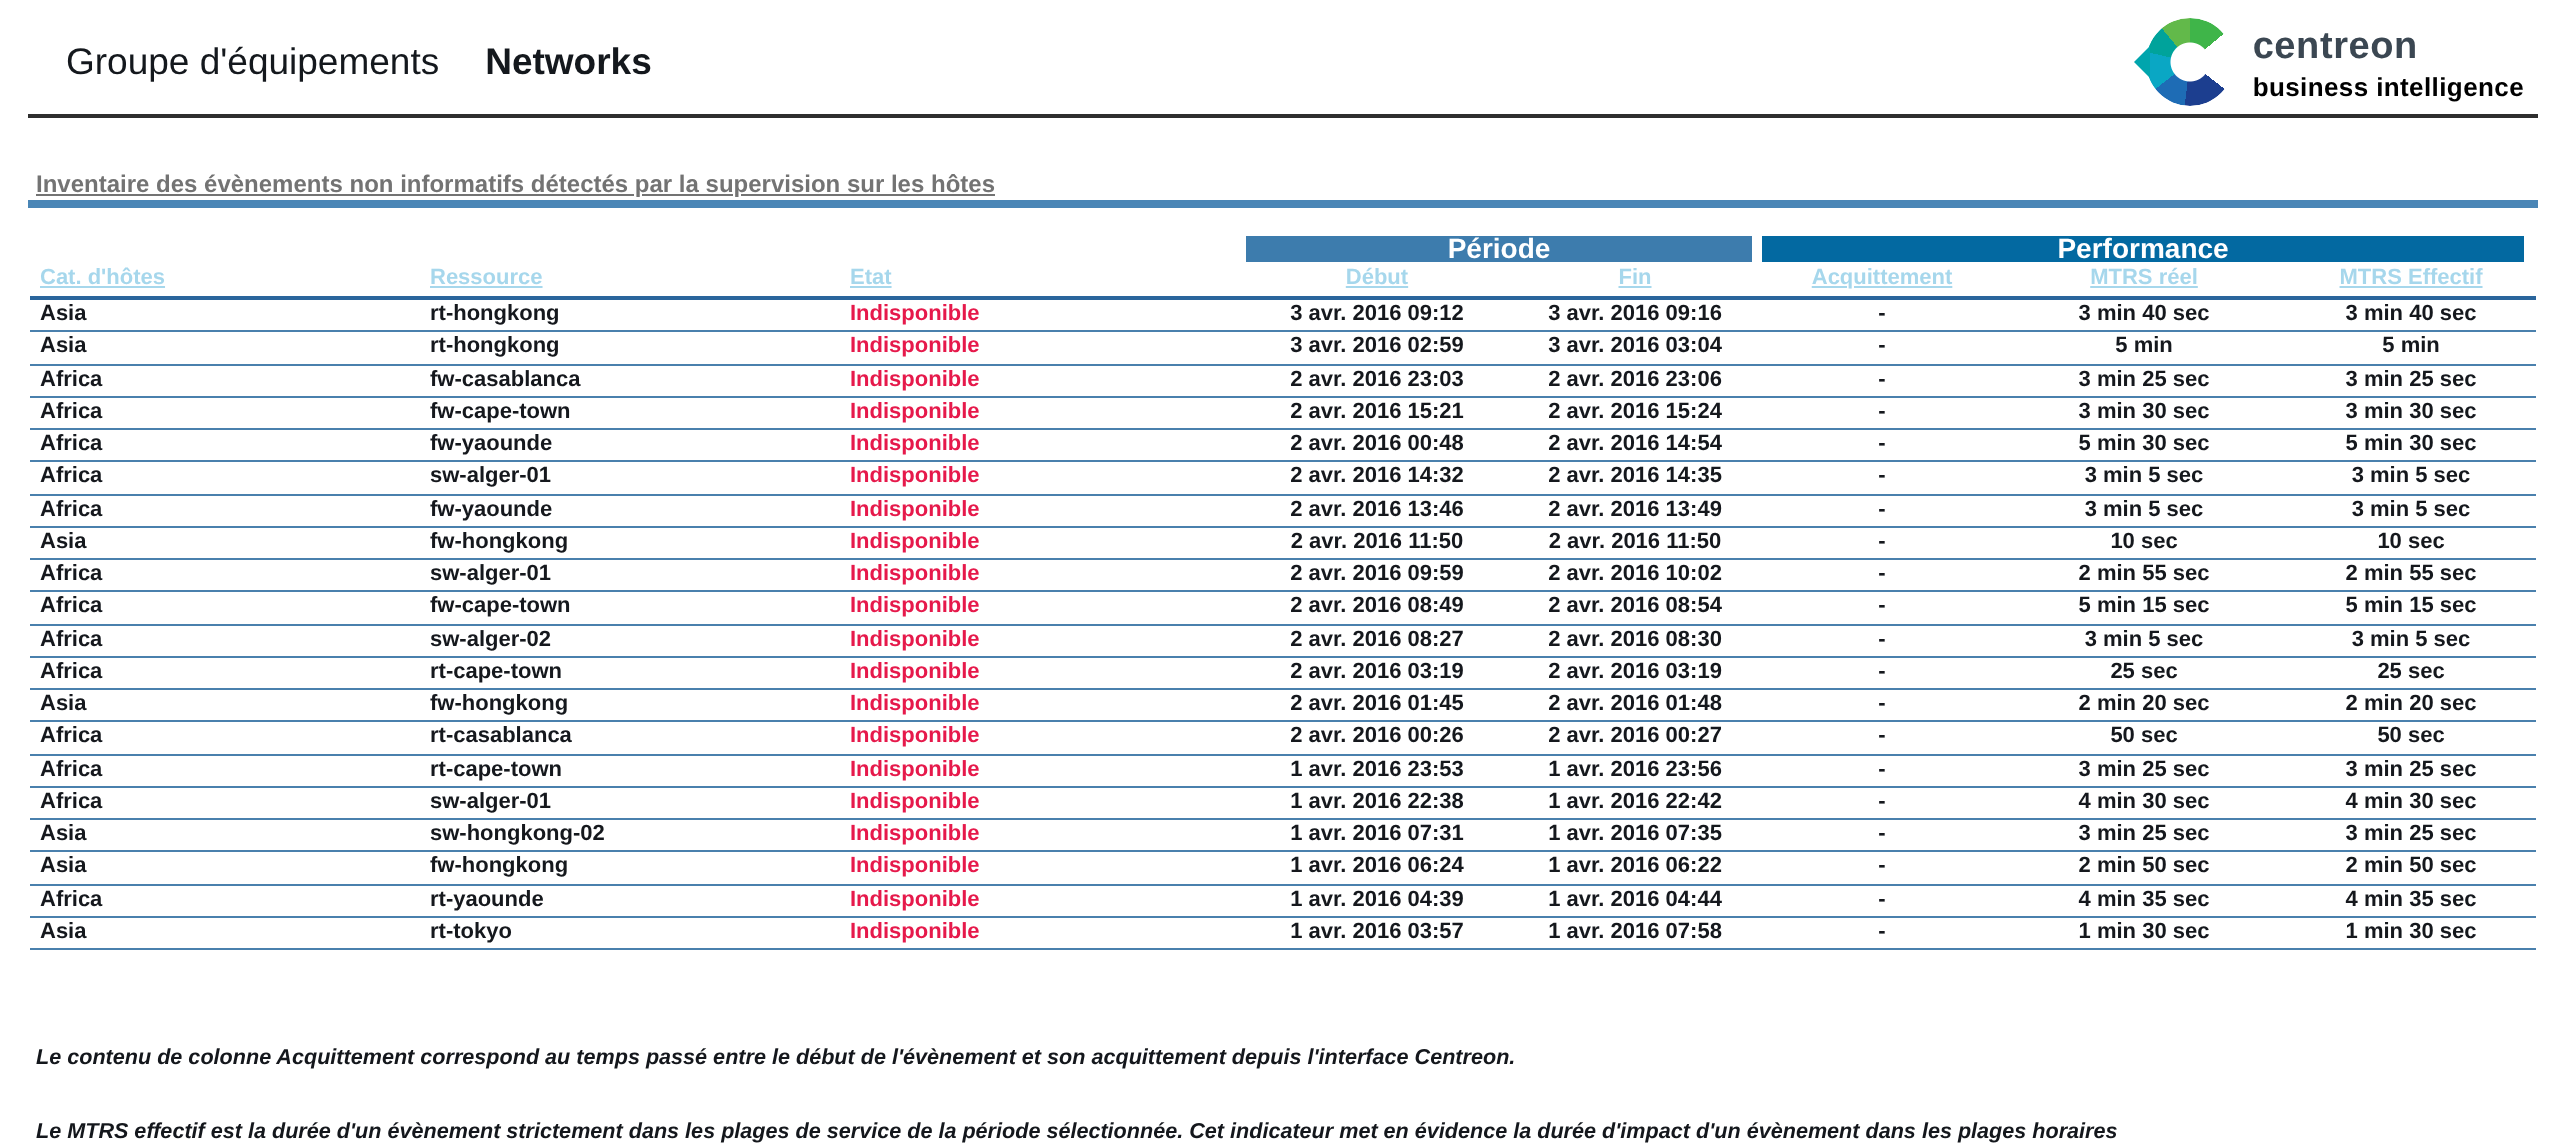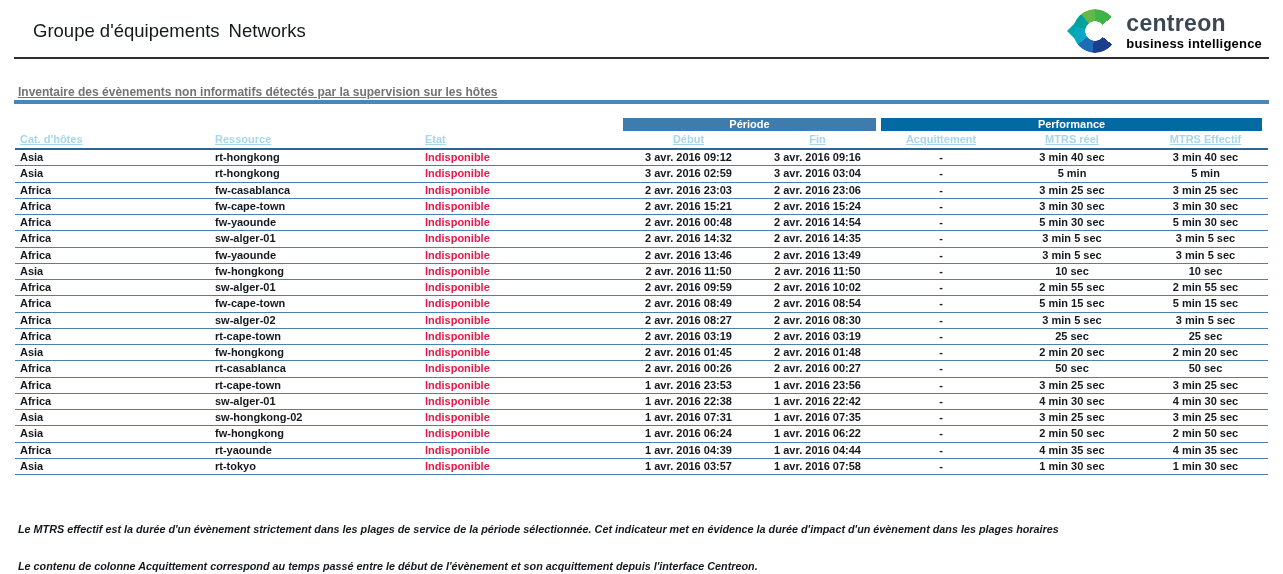--- a/index.html
+++ b/index.html
@@ -3,53 +3,53 @@
 <meta charset="utf-8">
 <style>
   html,body{margin:0;padding:0;}
   body{
     width:1283px;height:574px;position:relative;overflow:hidden;
     background:#ffffff;font-family:"Liberation Sans", sans-serif;
     -webkit-font-smoothing:antialiased;
   }
   
   .page-title{position:absolute;left:33px;top:20px;font-size:18.5px;color:#14181d;white-space:nowrap;}
-  .page-title .bold{font-weight:normal;margin-left:9px;}
+  .page-title .bold{font-weight:bold;margin-left:23px;}
   .title-rule{position:absolute;left:14px;top:57px;width:1255px;height:1.5px;background:#2e2e2e;}
 
   .logo{position:absolute;top:9px;right:21px;display:flex;align-items:center;gap:9px;}
   .logo-mark{position:relative;width:44px;height:44px;flex:0 0 auto;}
   .logo-ring{
     width:44px;height:44px;border-radius:50%;
     background:conic-gradient(from 0deg,
       #3fb549 0 50deg,
       #ffffff 50deg 128deg,
       #1c3e8f 128deg 187deg,
       #1e6cb5 187deg 232deg,
       #0aa7c4 232deg 283deg,
       #00a39b 283deg 320deg,
       #62b94a 320deg 360deg);
     -webkit-mask:radial-gradient(circle at 50% 50%, transparent 0 9.5px, #000 10px);
     mask:radial-gradient(circle at 50% 50%, transparent 0 9.5px, #000 10px);
   }
   .logo-tip{position:absolute;left:-6px;top:14px;width:0;height:0;
     border-top:8px solid transparent;border-bottom:8px solid transparent;border-right:8px solid #00a5ad;}
   .logo-text{display:flex;flex-direction:column;}
-  .logo-brand{font-size:23px;font-weight:bold;color:#3b4752;line-height:25px;letter-spacing:0.3px;}
+  .logo-brand{font-size:19px;font-weight:bold;color:#3b4752;line-height:25px;letter-spacing:0.3px;}
   .logo-tagline{font-size:13px;font-weight:bold;color:#000000;line-height:15px;letter-spacing:0.2px;}
 
   
   .section-heading{position:absolute;left:18px;top:85px;font-size:12px;font-weight:bold;color:#737373;white-space:nowrap;text-decoration:underline;}
   .section-rule{position:absolute;left:14px;top:100px;width:1255px;height:4px;background:#4a86b6;}
 
   
   .table-wrap{position:absolute;left:15px;top:118px;width:1253px;}
   table{border-collapse:separate;border-spacing:0;table-layout:fixed;width:1253px;}
   th,td{margin:0;overflow:hidden;white-space:nowrap;}
-  tr.group-row th{height:13px;padding:0;font-size:11px;font-weight:bold;color:#ffffff;text-align:center;line-height:13px;}
+  tr.group-row th{height:13px;padding:0;font-size:14px;font-weight:bold;color:#ffffff;text-align:center;line-height:13px;}
   th.group-empty{background:#ffffff;}
   th.group-periode{background:#3d7cad;border-right:5px solid #ffffff;}
   th.group-performance{background:#0369a1;border-right:6px solid #ffffff;}
   tr.sub-row th{height:16px;padding:0 0 1px 5px;font-size:11px;font-weight:bold;color:#a6d7ec;
     text-align:left;border-bottom:2.5px solid #2a659c;line-height:16px;text-decoration:underline;}
   tr.sub-row th.c{text-align:center;padding-left:0;}
   tbody td{height:15.25px;padding:0 0 0 5px;font-size:11px;font-weight:bold;color:#15181d;
     border-bottom:1.5px solid #4a80ad;line-height:15.25px;}
   tbody td.c{text-align:center;padding-left:0;}
   tbody td.etat{color:#e6194b;}
@@ -309,19 +309,19 @@
     <td class="c">1 avr. 2016 07:58</td>
     <td class="c">-</td>
     <td class="c">1 min 30 sec</td>
     <td class="c">1 min 30 sec</td>
   </tr>
       </tbody>
   </table>
 </div>
 
 <div class="footnotes">
+  <div>Le contenu de colonne Acquittement correspond au temps passé entre le début de l'évènement et son acquittement depuis l'interface Centreon.</div>
   <div>Le MTRS effectif est la durée d'un évènement strictement dans les plages de service de la période sélectionnée. Cet indicateur met en évidence la durée d'impact d'un évènement dans les plages horaires</div>
-  <div>Le contenu de colonne Acquittement correspond au temps passé entre le début de l'évènement et son acquittement depuis l'interface Centreon.</div>
   
   
   
   
 </div>
 
 </body></html>

